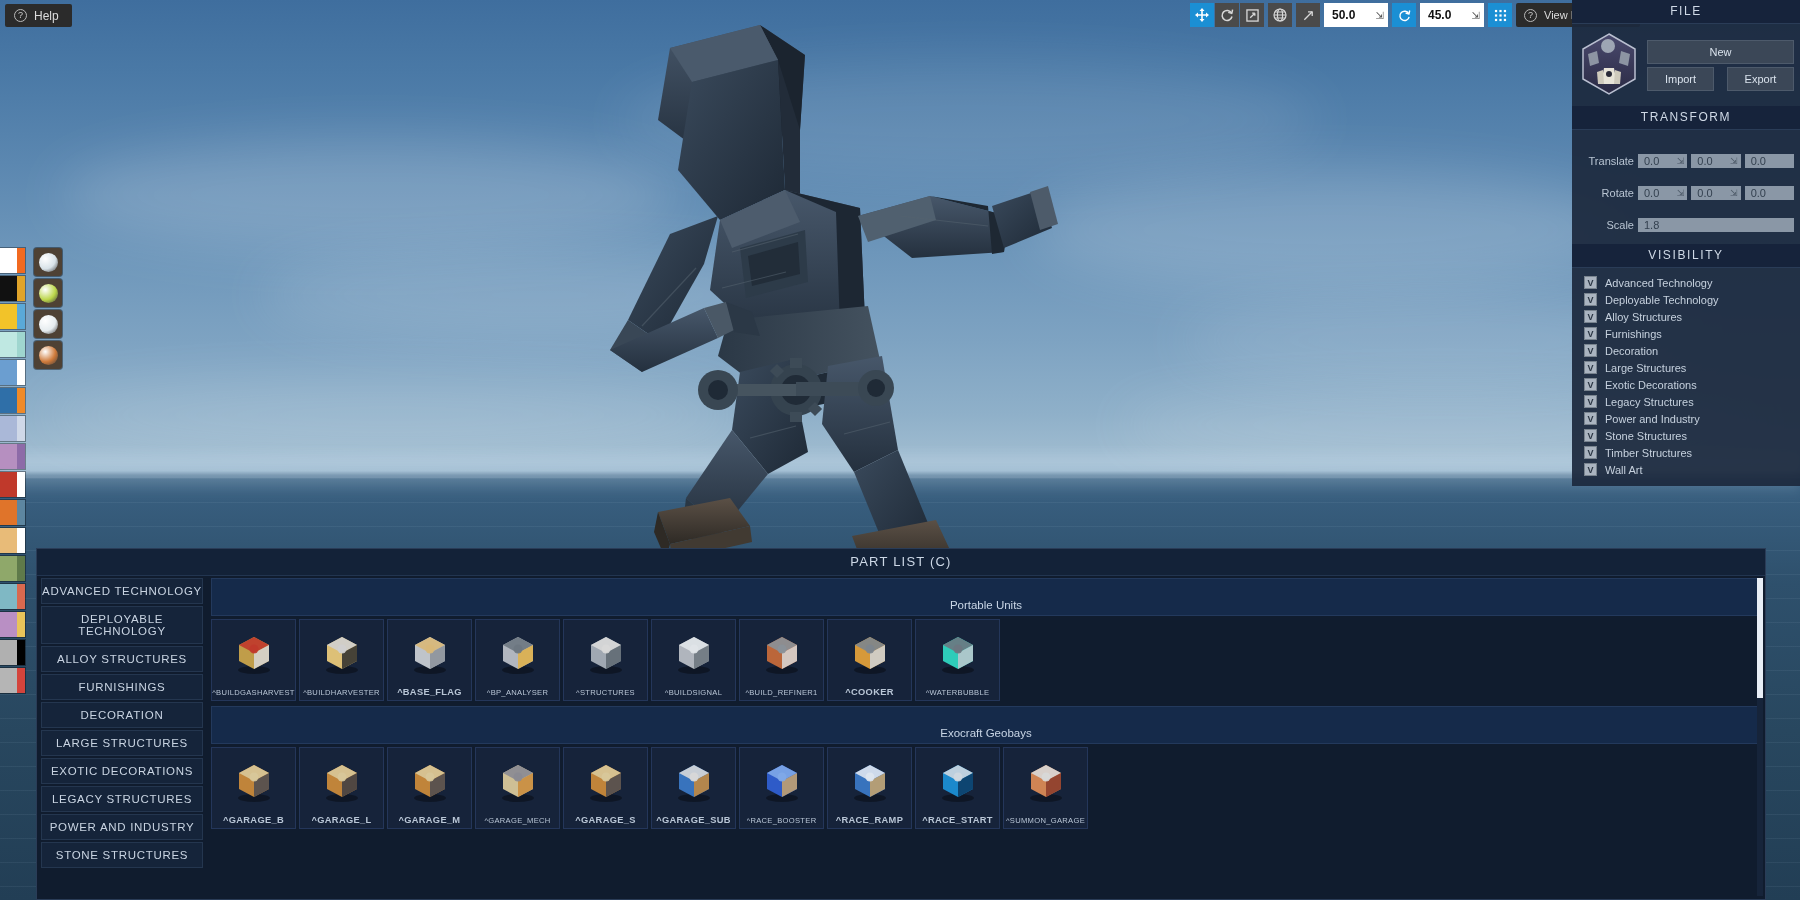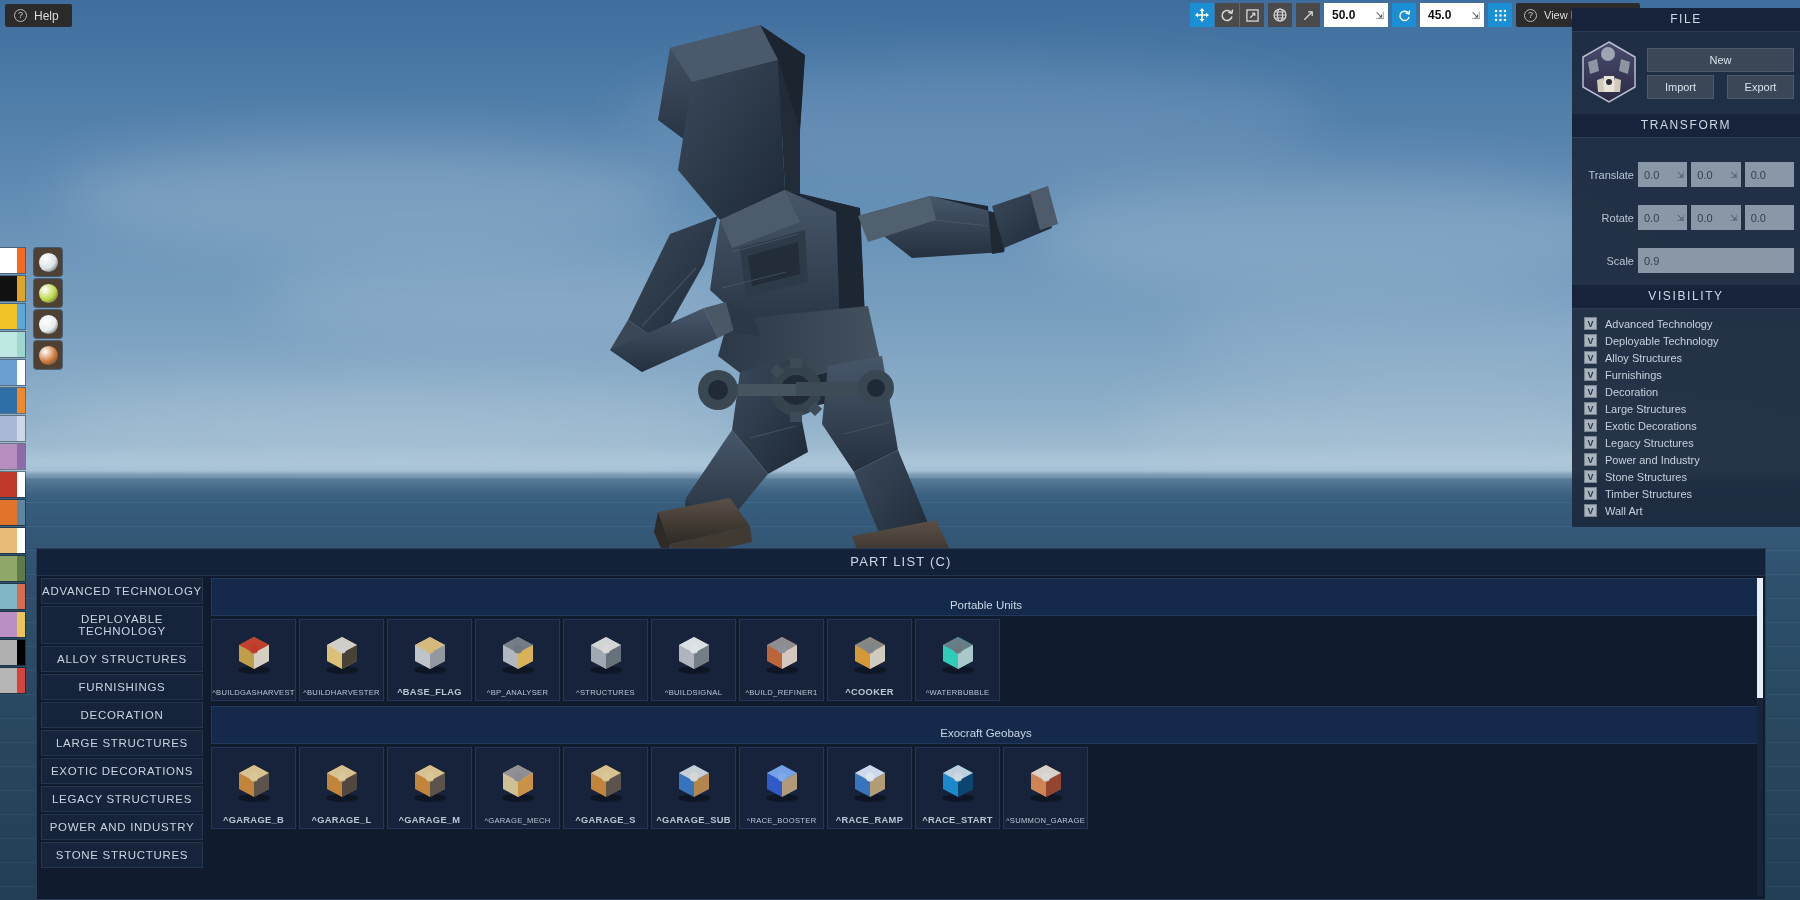--- a/index.html
+++ b/index.html
@@ -106,21 +106,21 @@
   #palette-orbs{ position:absolute; left:34px; top:248px; width:30px; }
   .orb{
     width:28px;height:28px;margin-bottom:3px;border-radius:3px;
     background:#4e4134; display:flex;align-items:center;justify-content:center;
     cursor:pointer; box-shadow:0 0 0 1px rgba(0,0,0,.4);
   }
   .orb b{ width:19px;height:19px;border-radius:50%;display:block; }
 
   
   #right-panel{
-    position:absolute; right:0; top:8px; width:228px; height:520px;
+    position:absolute; right:0; top:0; width:228px; height:520px;
     color:#c3cedb; font-size:11px;
   }
   .rp-head{
     background:#16233b; color:#cfd9e6; text-align:center;
     font-size:12px; letter-spacing:1.6px; padding:4px 0 5px;
     border-bottom:1px solid #2a3c57;
   }
   .rp-body{ background:rgba(28,41,61,.93); padding:6px 6px 8px; }
   .file-row{ display:flex; gap:7px; align-items:flex-start; }
   .emblem{
@@ -132,21 +132,21 @@
     background:#3b4757; color:#d9e2ec; text-align:center;
     padding:5px 0; font-size:11px; cursor:pointer;
     border:1px solid #4d5a6b;
   }
   .file-btns .row2{ display:flex; gap:13px; }
   .file-btns .row2 .btn{ flex:1; }
 
   .tf-row{ display:flex; align-items:center; gap:4px; margin-bottom:4px;margin-top:18px; }
   .tf-label{ width:56px; text-align:right; font-size:11px; color:#b8c4d2; }
   .tfield{
-    flex:1; background:#8a97a6; height:25px; display:flex; align-items:center;
+    flex:1; background:#8a97a6; height:14px; display:flex; align-items:center;
     justify-content:space-between; padding:0 3px 0 6px; color:#33404f; font-size:11px;
     cursor:text;
   }
   .tfield .sp{ font-size:9px; color:#4a5765; }
 
   .vis-item{ display:flex; align-items:center; gap:8px; padding:2px 0 2px 6px; }
   .vis-box{
     width:13px;height:13px; background:#aab4c0; color:#2b3644;
     display:flex;align-items:center;justify-content:center;
     font-size:9px; font-weight:bold; cursor:pointer; border:1px solid #79848f;
@@ -535,21 +535,21 @@
             <span>0.0</span>
             <span class="sp">⇲</span>
           </div>
           <div class="tfield">
             <span>0.0</span>
           </div>
         </div>
         <div class="tf-row">
           <div class="tf-label">Scale</div>
           <div class="tfield" style="flex:1">
-            <span>0.9</span>
+            <span>1.8</span>
           </div>
         </div>
       </div>
   </div>
 
   <div>
     <div class="rp-head">VISIBILITY</div>
     <div class="rp-body" id="visibility-body">
         <div class="vis-item">
           <span class="vis-box">V</span>

